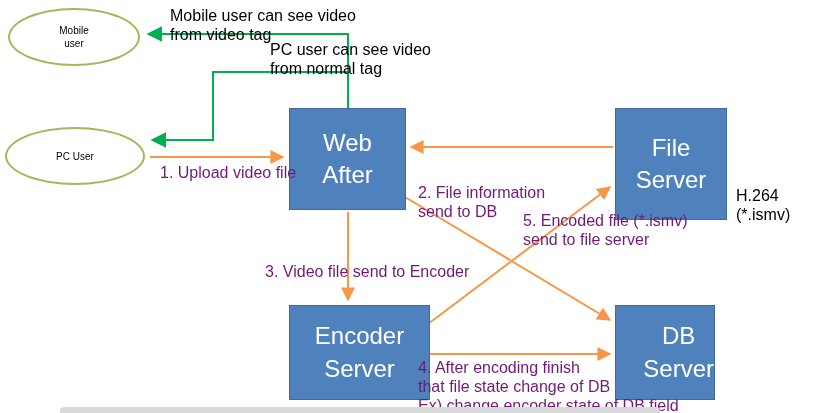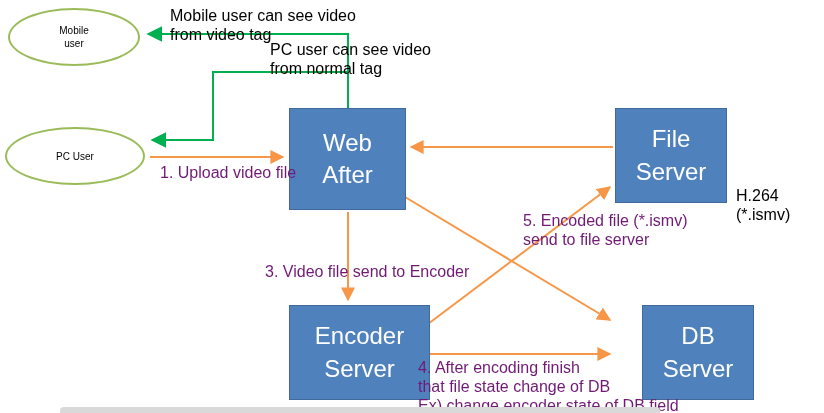--- a/index.html
+++ b/index.html
@@ -99,38 +99,40 @@
 user</span>
   </div>
   <div class="ellipse" style="left:5px; top:127px; width:140px; height:58px;">
     <span>PC User</span>
   </div>
 
   <div class="node" style="left:289px; top:108px; width:117px; height:102px;">
     <span>Web
 After</span>
   </div>
-  <div class="node" style="left:615px; top:108px; width:112px; height:95px;">
+  <div class="node" style="left:615px; top:108px; width:112px; height:112px;">
     <span>File
 Server</span>
   </div>
   <div class="node" style="left:289px; top:305px; width:141px; height:95px;">
     <span>Encoder
 Server</span>
   </div>
-  <div class="node" style="left:642px; top:305px; width:112px; height:95px;">
+  <div class="node" style="left:615px; top:305px; width:100px; height:95px;justify-content:flex-end;">
     <span>DB
 Server</span>
   </div>
 
   <div class="note" style="left:170px; top:6px;">Mobile user can see video
 from video tag</div>
   <div class="note" style="left:222px; top:40px;margin-left:48px;">PC user can see video
 from normal tag</div>
   <div class="note red" style="left:160px; top:163px;">1. Upload video file</div>
+  <div class="note red" style="left:418px; top:183px;">2. File information
+send to DB</div>
   <div class="note red" style="left:265px; top:262px;">3. Video file send to Encoder</div>
   <div class="note red" style="left:418px; top:358px;">4. After encoding finish
 that file state change of DB
 Ex) change encoder state of DB field</div>
   <div class="note red" style="left:523px; top:211px;">5. Encoded file (*.ismv)
 send to file server</div>
   <div class="note" style="left:736px; top:186px;">H.264 (*.ismv)</div>
 
   <div id="window-edge"></div>
 

